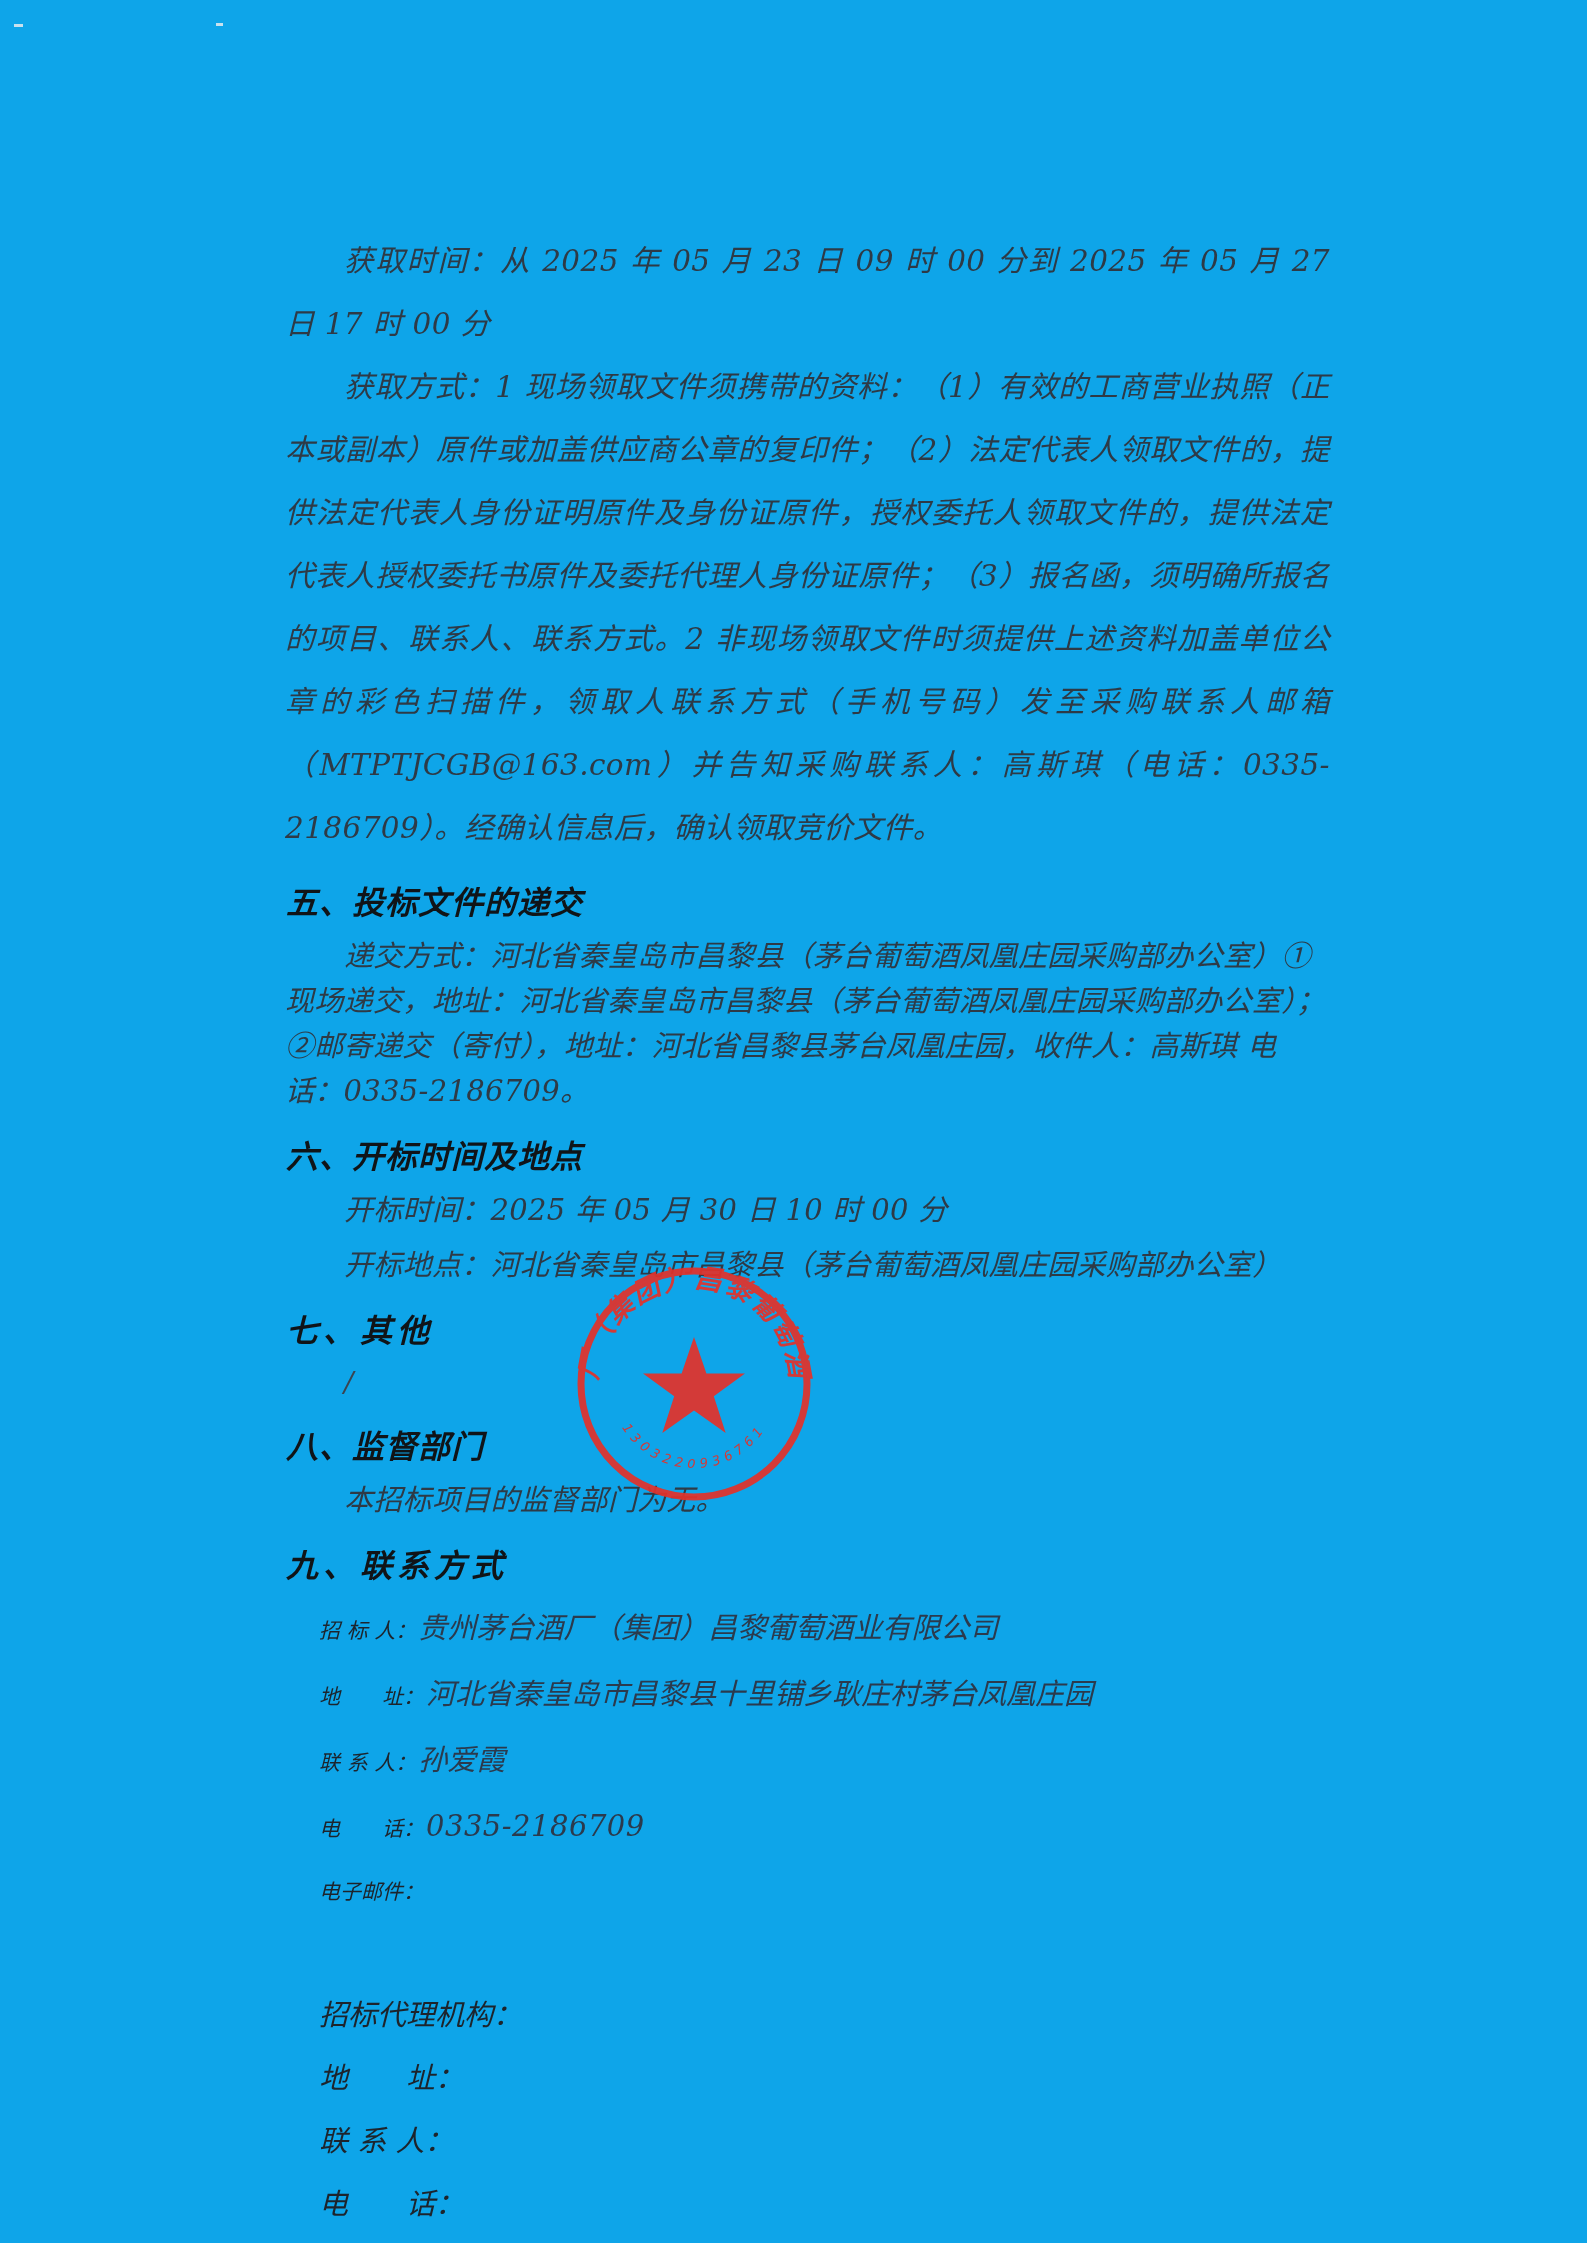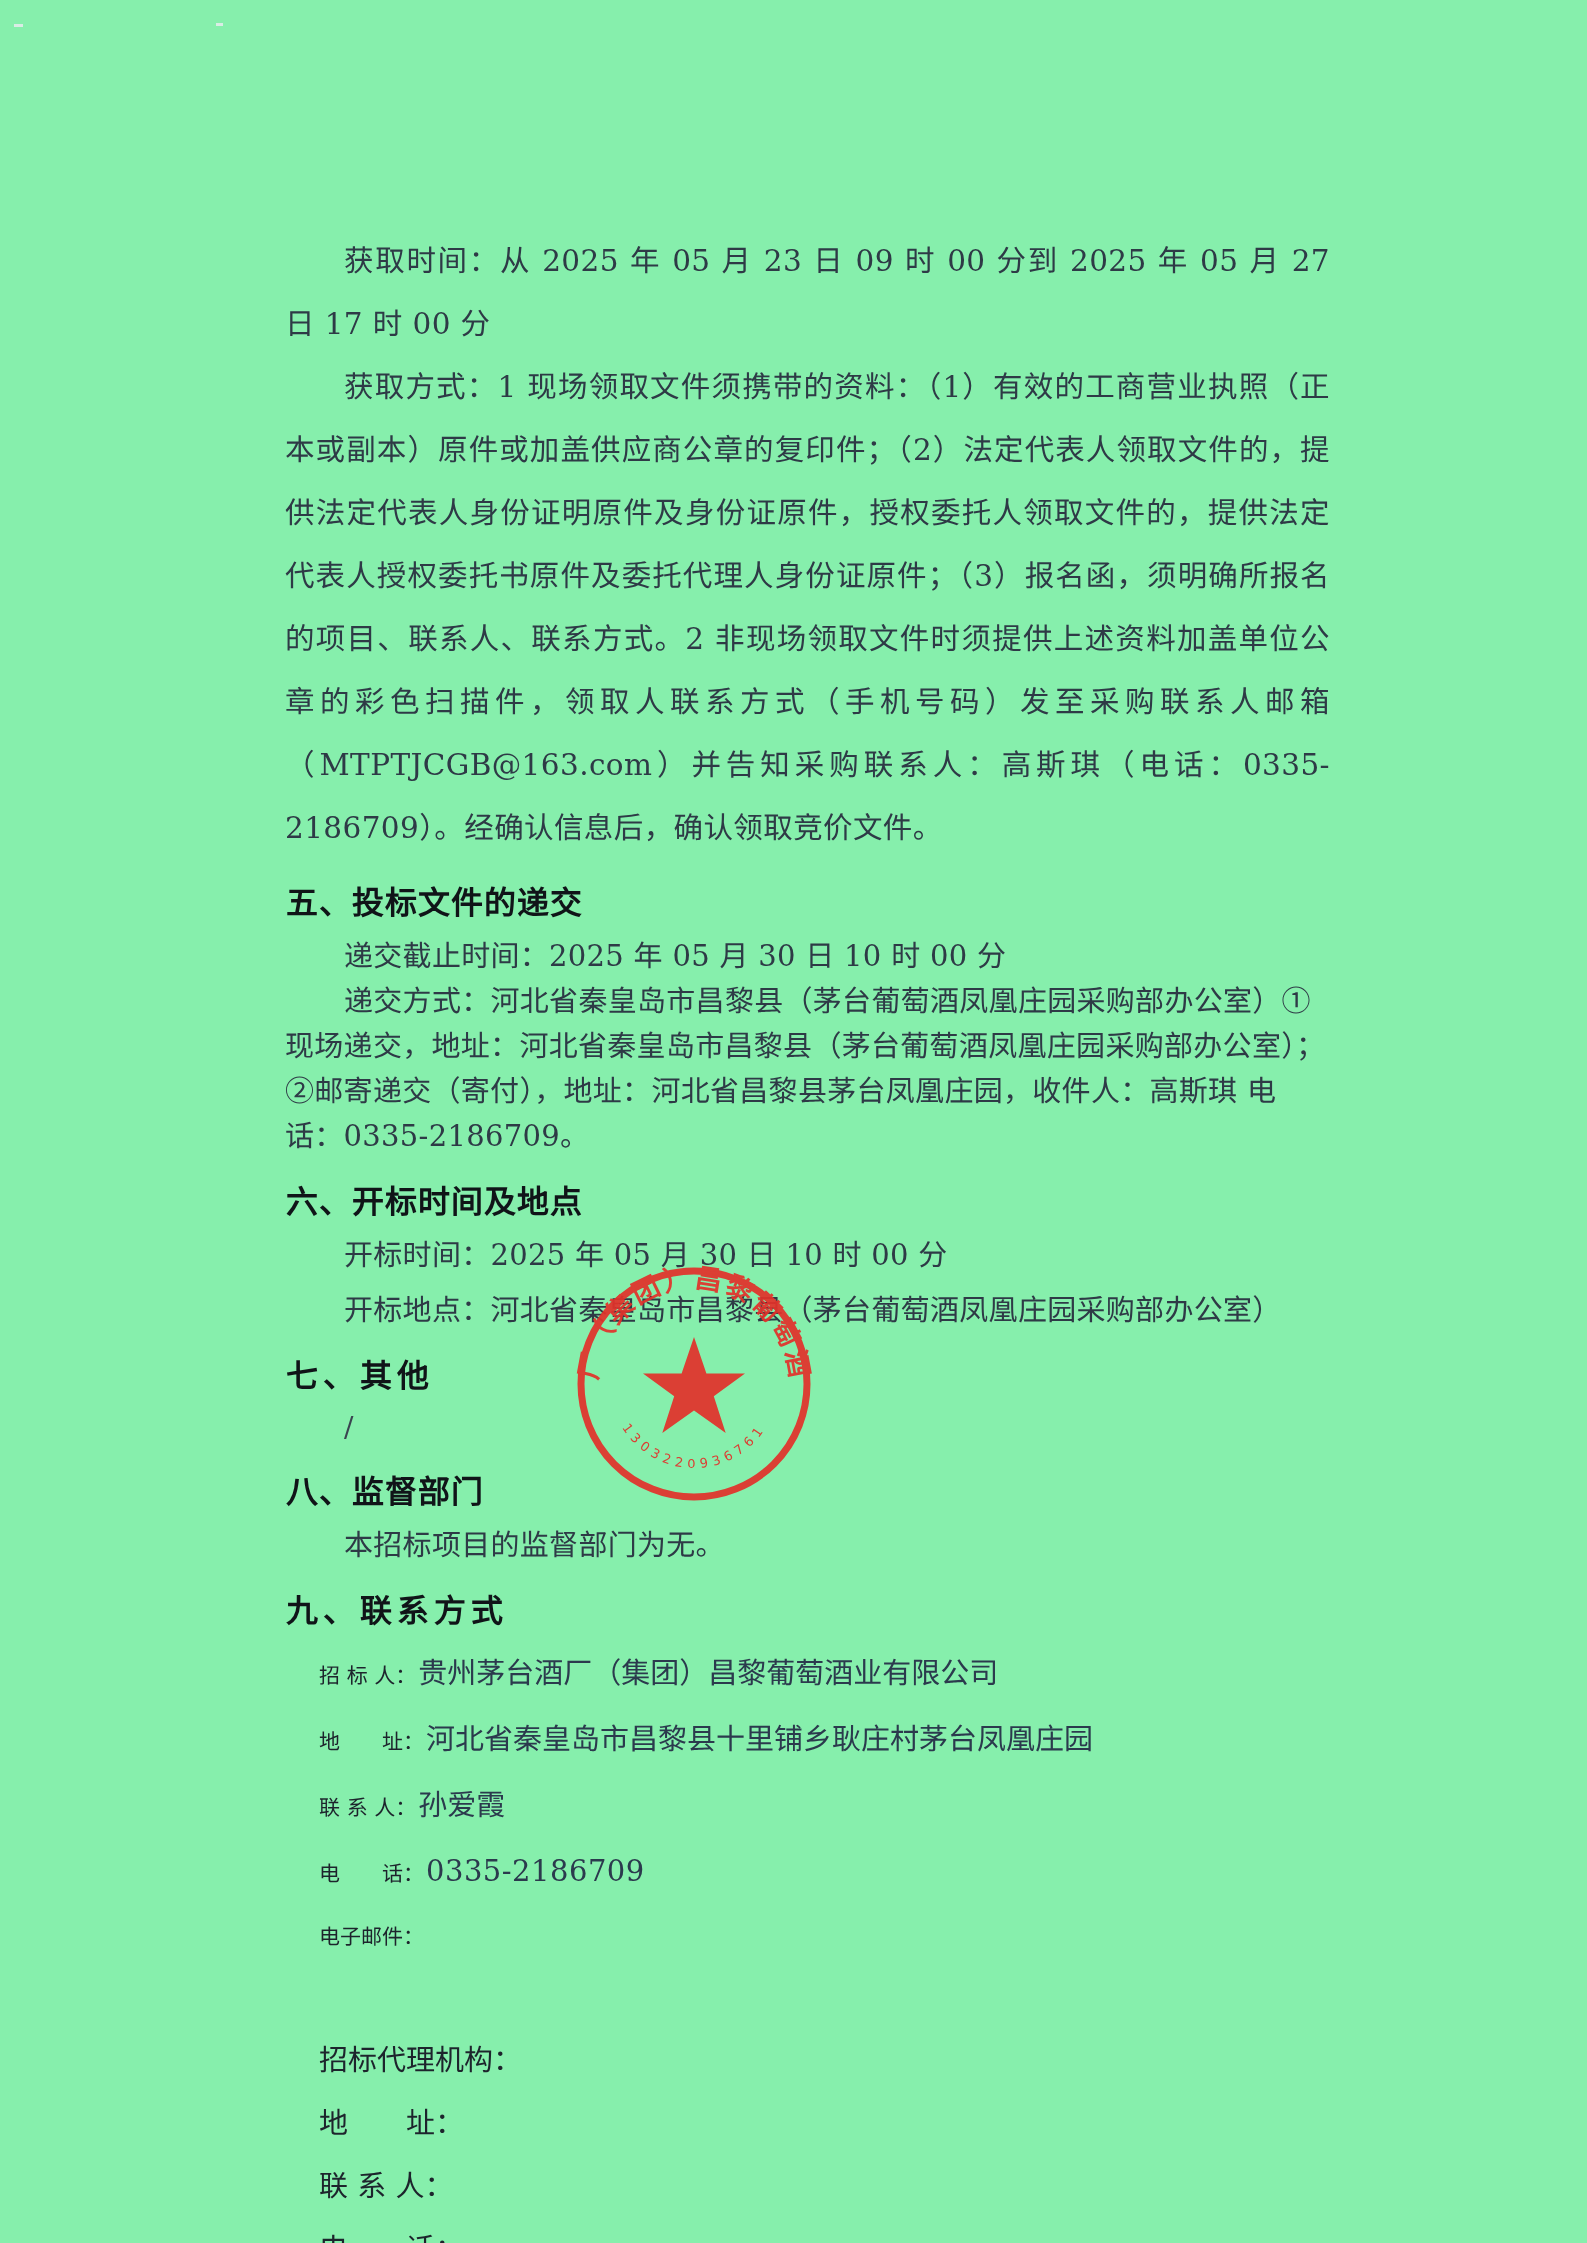--- a/index.html
+++ b/index.html
@@ -8,22 +8,23 @@
     padding: 0;
     background: #ffffff;
   }
   body {
     font-family: "DejaVu Serif", "Liberation Serif", serif;
   }
   #page {
     position: relative;
     width: 1587px;
     height: 2243px;
-    background: #86efac;
+    background: #0ea5e9;
     overflow: hidden;
+    font-style: italic;
   }
   
   .scan-speck {
     position: absolute;
     background: #e9ebee;
     opacity: .85;
   }
   .speck-a { left: 14px;  top: 24px;  width: 9px;  height: 3px; }
   .speck-b { left: 216px; top: 23px;  width: 7px;  height: 3px; }
 
@@ -145,21 +146,20 @@
   <div class="scan-speck speck-b"></div>
 
   <div class="doc">
     <div class="content">
 
       <p class="para indent">获取时间：从 2025 年 05 月 23 日 09 时 00 分到 2025 年 05 月 27 日 17 时 00 分</p>
 
       <p class="para indent">获取方式：1 现场领取文件须携带的资料：（1）有效的工商营业执照（正本或副本）原件或加盖供应商公章的复印件；（2）法定代表人领取文件的，提供法定代表人身份证明原件及身份证原件，授权委托人领取文件的，提供法定代表人授权委托书原件及委托代理人身份证原件；（3）报名函，须明确所报名的项目、联系人、联系方式。2 非现场领取文件时须提供上述资料加盖单位公章的彩色扫描件，领取人联系方式（手机号码）发至采购联系人邮箱（MTPTJCGB@163.com）并告知采购联系人：高斯琪（电话：0335-2186709）。经确认信息后，确认领取竞价文件。</p>
 
       <h2 class="heading">五、投标文件的递交</h2>
-      <p class="para-tight indent">递交截止时间：2025 年 05 月 30 日 10 时 00 分</p>
       <p class="para-tight indent">递交方式：河北省秦皇岛市昌黎县（茅台葡萄酒凤凰庄园采购部办公室）①现场递交，地址：河北省秦皇岛市昌黎县（茅台葡萄酒凤凰庄园采购部办公室）；②邮寄递交（寄付），地址：河北省昌黎县茅台凤凰庄园，收件人：高斯琪 电话：0335-2186709。</p>
 
       <h2 class="heading">六、开标时间及地点</h2>
       <p class="para-tight indent">开标时间：2025 年 05 月 30 日 10 时 00 分</p>
       <div class="gap-sm"></div>
       <p class="para-tight indent">开标地点：河北省秦皇岛市昌黎县（茅台葡萄酒凤凰庄园采购部办公室）</p>
 
       <h2 class="heading heading-sp">七、其他</h2>
       <p class="slash-line">/</p>
 

